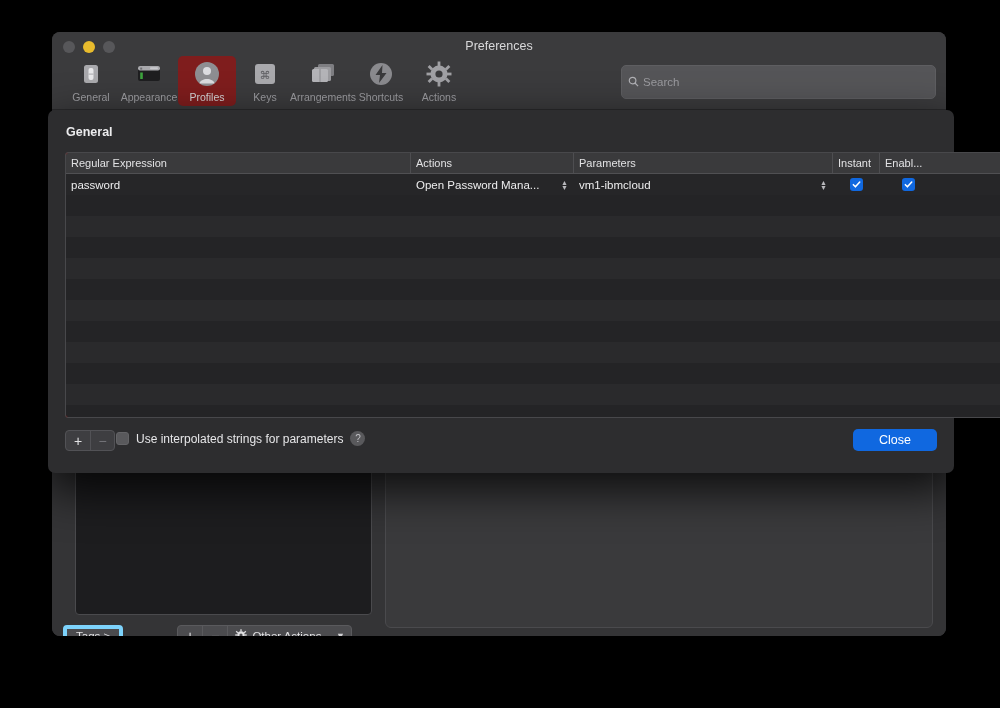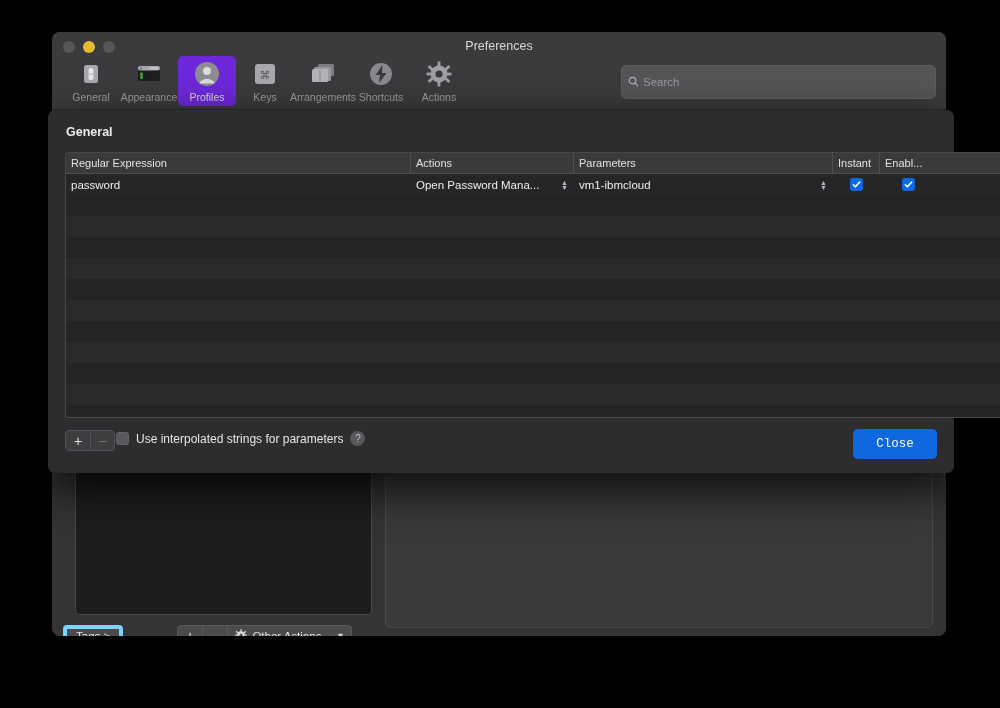--- a/index.html
+++ b/index.html
@@ -68,21 +68,21 @@
   }
   .tb-item {
     width: 58px;
     padding: 4px 0 3px 0;
     display: flex;
     flex-direction: column;
     align-items: center;
     border-radius: 5px;
     gap: 3px;
   }
-  .tb-item.selected { background: #6d28d9; }
+  .tb-item.selected { background: #7f1d1d; }
   .tb-label {
     font-size: 10.5px;
     color: #9d9da1;
     white-space: nowrap;
   }
   .tb-item.selected .tb-label { color: #d6d6d8; }
   .tb-icon {
     width: 28px; height: 28px;
     position: relative;
     display: flex;
@@ -361,26 +361,26 @@
     gap: 7px;
   }
   #interp-label {
     font-size: 12px;
     color: #e6e6e8;
   }
 
   #close-button {
     position: absolute;
     right: 17px; top: 11px;
-    width: 84px; height: 30px;
+    width: 84px; height: 22px;
     background: #1068e0;
     border-radius: 5px;
     color: #ffffff;
     font-size: 12.5px;
-    display: flex; align-items: center; justify-content: center; font-family: Liberation Mono, monospace;
+    display: flex; align-items: center; justify-content: center;
   }
 </style>
 </head>
 <body>
 
 <div id="prefs-window">
 
   <div id="titlebar">
     <div class="traffic-lights">
       <div class="tl tl-close"></div>

